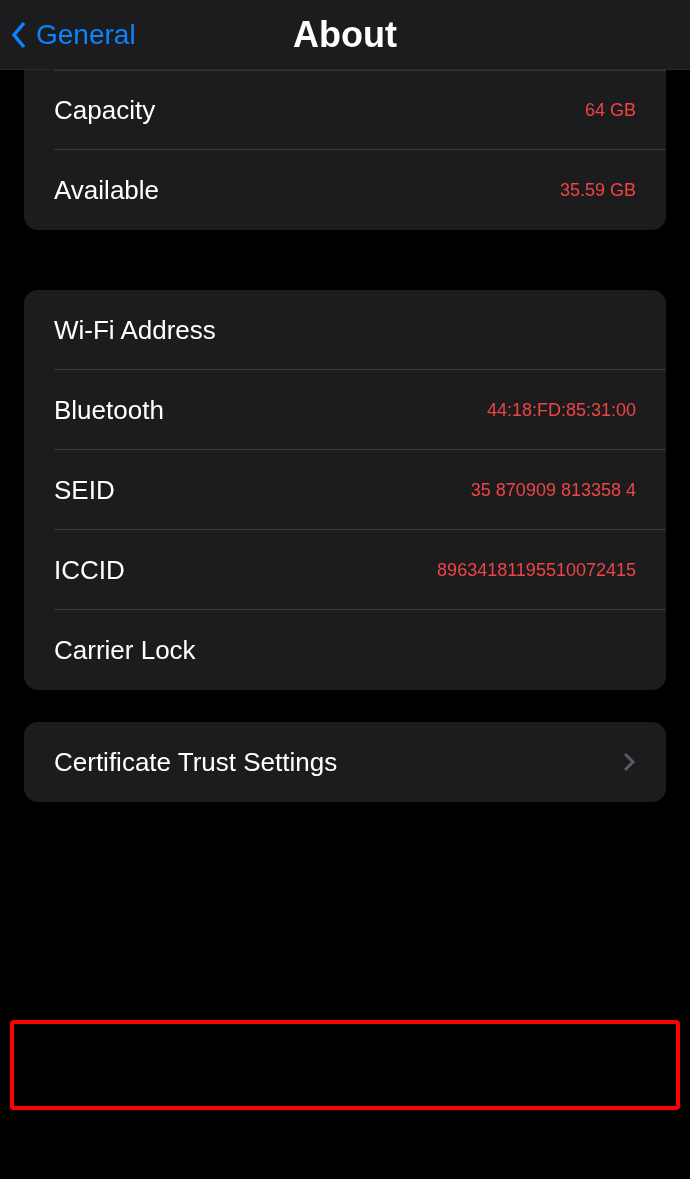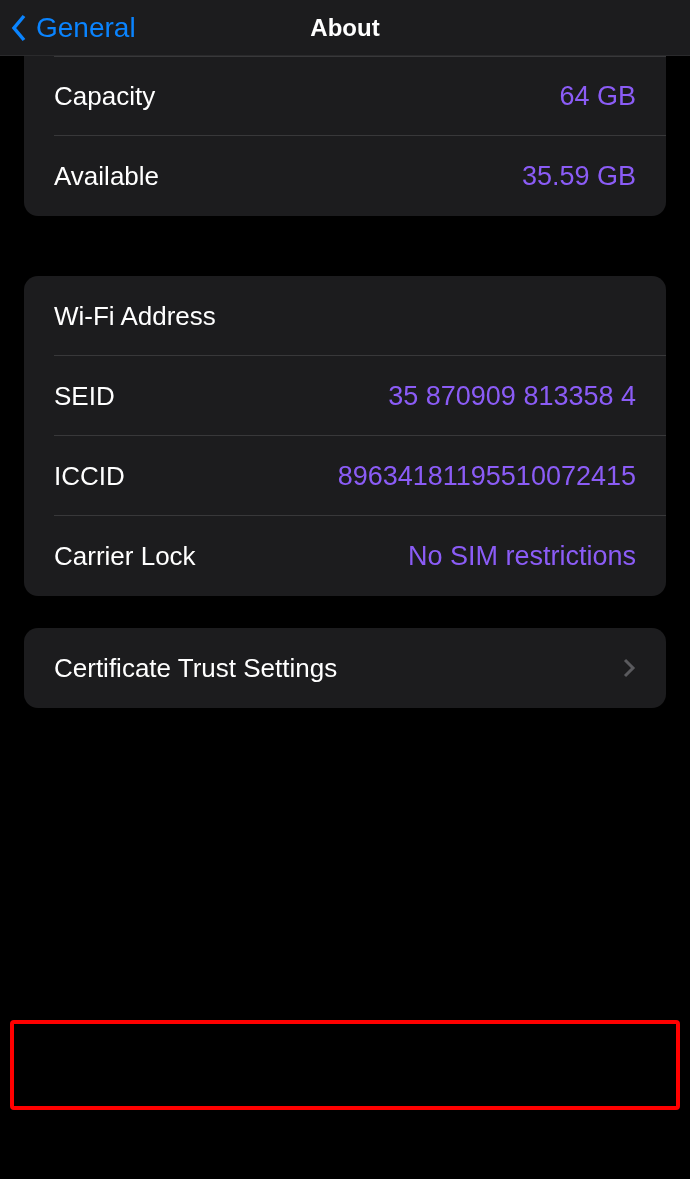--- a/index.html
+++ b/index.html
@@ -10,21 +10,21 @@
     }
     body {
       width: 690px;
       height: 1179px;
       background: #000000;
       font-family: -apple-system, BlinkMacSystemFont, "Segoe UI", Helvetica, Arial, sans-serif;
       overflow: hidden;
       position: relative;
     }
     .nav-bar {
-      height: 56px;
+      height: 70px;
       background: #1c1c1e;
       display: flex;
       align-items: center;
       position: relative;
       border-bottom: 1px solid #2a2a2c;
     }
     .back-button {
       display: flex;
       align-items: center;
       padding-left: 10px;
@@ -42,21 +42,21 @@
     .back-chevron svg {
       stroke: #0a84ff;
       stroke-width: 3.5;
       fill: none;
     }
     .nav-title {
       position: absolute;
       left: 50%;
       transform: translateX(-50%);
       color: #ffffff;
-      font-size: 24px;
+      font-size: 36px;
       font-weight: 600;
     }
     .content {
       padding: 0;
     }
     .group {
       background: #1c1c1e;
       border-radius: 14px;
       margin: 0 24px;
       overflow: hidden;
@@ -98,22 +98,22 @@
       right: 0;
       height: 1px;
       background: #38383a;
     }
     .row-label {
       color: #ffffff;
       font-size: 26px;
       font-weight: 400;
     }
     .row-value {
-      color: #8b5cf6;
-      font-size: 27px;
+      color: #ef4444;
+      font-size: 18px;
       font-weight: 400;
       text-align: right;
     }
     .row-disclosure {
       display: flex;
       align-items: center;
       gap: 12px;
     }
     .chevron-right {
       width: 14px;
@@ -162,32 +162,36 @@
       <span class="row-value">35.59 GB</span>
     </div>
   </div>
 
   <div class="group group-mid">
     <div class="row">
       <span class="row-label">Wi-Fi Address</span>
       <div class="row-divider"></div>
     </div>
     <div class="row">
+      <span class="row-label">Bluetooth</span>
+      <span class="row-value">44:18:FD:85:31:00</span>
+      <div class="row-divider"></div>
+    </div>
+    <div class="row">
       <span class="row-label">SEID</span>
       <span class="row-value">35 870909 813358 4</span>
       <div class="row-divider"></div>
     </div>
     <div class="row">
       <span class="row-label">ICCID</span>
       <span class="row-value">89634181195510072415</span>
       <div class="row-divider"></div>
     </div>
     <div class="row">
       <span class="row-label">Carrier Lock</span>
-      <span class="row-value">No SIM restrictions</span>
     </div>
   </div>
 
   <div class="group group-cert">
     <div class="row">
       <span class="row-label">Certificate Trust Settings</span>
       <span class="row-disclosure">
         <span class="chevron-right">
           <svg viewBox="0 0 14 22">
               <polyline points="3,3 11,11 3,19"></polyline>

